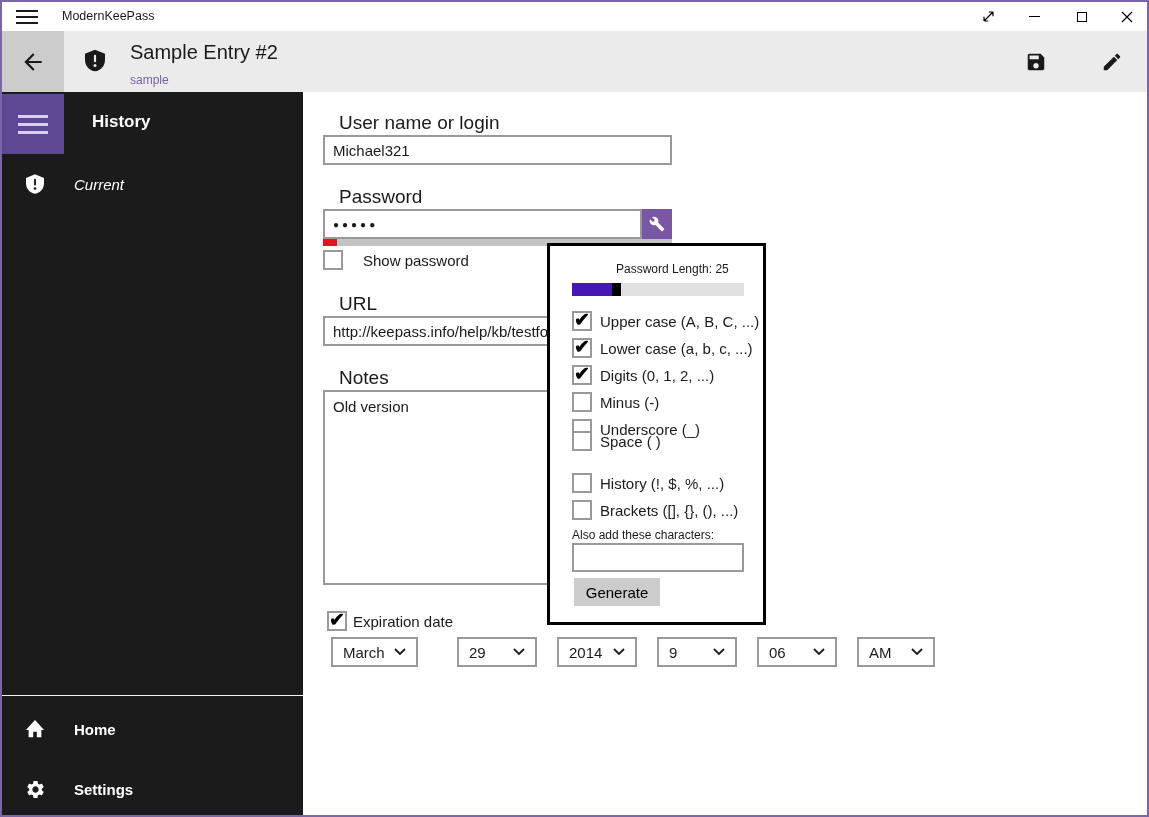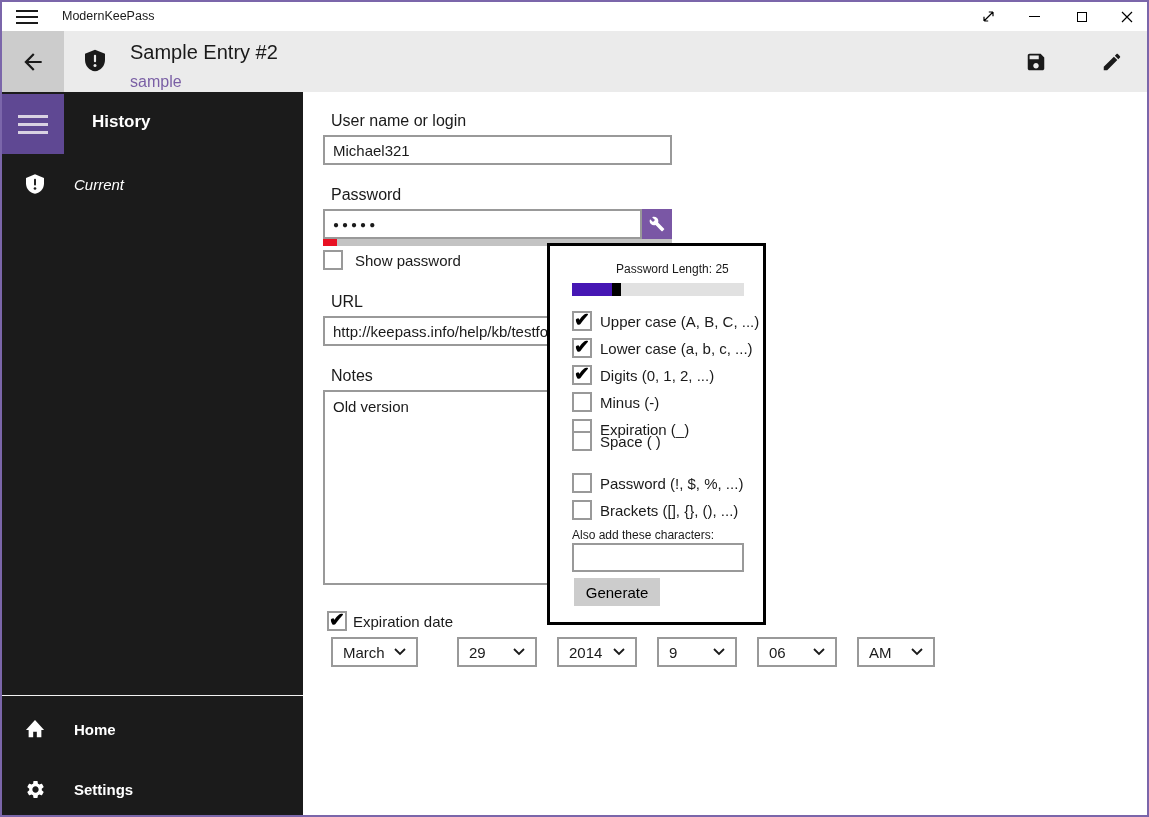--- a/index.html
+++ b/index.html
@@ -21,21 +21,21 @@
   .tb-btn.maximize  { left:1057px; }
   .tb-btn.close     { left:1102px; }
   .max-box { width:10px; height:10px; border:1.3px solid #000; }
   .min-line { width:11px; height:1.4px; background:#000; }
   
   .header { position:absolute; top:29px; left:0; right:0; height:61px; background:#ebebeb; }
   .back-btn { position:absolute; left:0; top:0; width:62px; height:61px; background:#cccccc;
               display:flex; align-items:center; justify-content:center; cursor:pointer; }
   .hdr-shield { position:absolute; left:83px; top:18px; }
   .hdr-title { position:absolute; left:128px; top:10px; font-size:20px; font-weight:400; color:#1a1a1a; }
-  .hdr-subtitle { position:absolute; left:128px; top:42px; font-size:16px; color:#7a5fa5; cursor:pointer; }
+  .hdr-subtitle { position:absolute; left:128px; top:42px; font-size:12px; color:#7a5fa5; cursor:pointer; }
   .hdr-action { position:absolute; top:19px; width:24px; height:24px; display:flex; align-items:center; justify-content:center; cursor:pointer; }
   .hdr-action.save { left:1022px; }
   .hdr-action.edit { left:1098px; }
   
   .sidebar { position:absolute; top:90px; left:0; width:301px; bottom:0; background:#1b1b1b; color:#fff; }
   .sb-hamburger { position:absolute; left:0; top:2px; width:62px; height:60px; background:#5f4893;
                   display:flex; flex-direction:column; justify-content:center; align-items:center; gap:5px; cursor:pointer; }
   .sb-hamburger i { display:block; width:30px; height:3px; background:#d9d2e3; }
   .sb-heading { position:absolute; left:90px; top:20px; font-size:17px; font-weight:bold; color:#fff; }
   .sb-item { position:absolute; left:0; width:100%; height:40px; display:flex; align-items:center; cursor:pointer;text-align:center; }
@@ -43,33 +43,33 @@
   .sb-item .sb-label { position:absolute; left:72px; font-size:15px; color:#fff; }
   .sb-item.current { top:72px; }
   .sb-item.current .sb-label { font-style:italic; }
   .sb-item.hist-date { top:129px; }
   .sb-sep { position:absolute; left:0; top:603px; width:100%; height:1px; background:#f2f2f2; }
   .sb-item.home { top:617px; }
   .sb-item.settings { top:677px; }
   .sb-item.home .sb-label, .sb-item.settings .sb-label { font-weight:bold; }
   
   .main { position:absolute; top:90px; left:301px; right:0; bottom:0; background:#fff; }
-  .f-label { position:absolute; left:28px; font-size:16px; color:#1a1a1a; }
+  .f-label { position:absolute; left:36px; font-size:19px; color:#1a1a1a; }
   .f-input { position:absolute; left:20px; width:349px; height:30px; border:2px solid #999;
              background:#fff; font-size:15px; color:#1a1a1a; padding:0 8px;
              font-family:"Liberation Sans", sans-serif; display:flex; align-items:center; }
   .pw-input { width:319px; letter-spacing:3px; font-size:10px; font-weight:bold; }
   .wrench-btn { position:absolute; left:339px; top:117px; width:30px; height:30px; background:#7a57a5;
                 display:flex; align-items:center; justify-content:center; cursor:pointer; }
   .strength { position:absolute; left:20px; top:147px; width:349px; height:7px; background:#c3c3c3; }
   .strength .fill { height:100%; background:#e81123; width:14px; }
   .checkbox { width:20px; height:20px; border:2px solid #999; background:#fff; position:relative;
               display:flex; align-items:center; justify-content:center; cursor:pointer; flex:none; }
   .checkbox .check { font-size:19px; font-weight:bold; color:#000; line-height:1; margin-top:-4px; }
-  .cb-row { position:absolute; display:flex; align-items:center; gap:12px; }
+  .cb-row { position:absolute; display:flex; align-items:center; gap:20px; }
   .cb-row .cb-label { font-size:15px; color:#1a1a1a; }
   .showpw-row { left:20px; top:158px; }
   .notes-area { position:absolute; left:20px; top:298px; width:349px; height:195px; border:2px solid #999;
                 font-size:15px; color:#1a1a1a; padding:6px 8px; background:#fff; }
   .exp-row { left:24px; top:519px; gap:6px; }
   .alert-mark { position:absolute; left:27px; top:549px; font-size:20px; font-weight:bold; color:#c50f1f; }
   .select { position:absolute; top:545px; height:30px; border:2px solid #999; background:#fff;
             display:flex; align-items:center; cursor:pointer; }
   .select .select-value { font-size:15px; color:#1a1a1a; padding-left:10px; flex:1; }
   .select svg { margin-right:10px; }
@@ -288,33 +288,33 @@
     <div class="pp-opt" style="top:146px">
       <span class="checkbox">
           <span class="check"></span>
         </span>
       <span class="cb-label">Minus (-)</span>
     </div>
     <div class="pp-opt" style="top:173px">
       <span class="checkbox">
           <span class="check"></span>
         </span>
-      <span class="cb-label">Expiration (_)</span>
+      <span class="cb-label">Underscore (_)</span>
     </div>
     <div class="pp-opt" style="top:185px">
       <span class="checkbox">
           <span class="check"></span>
         </span>
       <span class="cb-label">Space ( )</span>
     </div>
     <div class="pp-opt" style="top:227px">
       <span class="checkbox">
           <span class="check"></span>
         </span>
-      <span class="cb-label">Password (!, $, %, ...)</span>
+      <span class="cb-label">History (!, $, %, ...)</span>
     </div>
     <div class="pp-opt" style="top:254px">
       <span class="checkbox">
           <span class="check"></span>
         </span>
       <span class="cb-label">Brackets ([], {}, (), ...)</span>
     </div>
 
     <div class="pp-also">Also add these characters:</div>
     <input class="pp-input" value="" style="">

